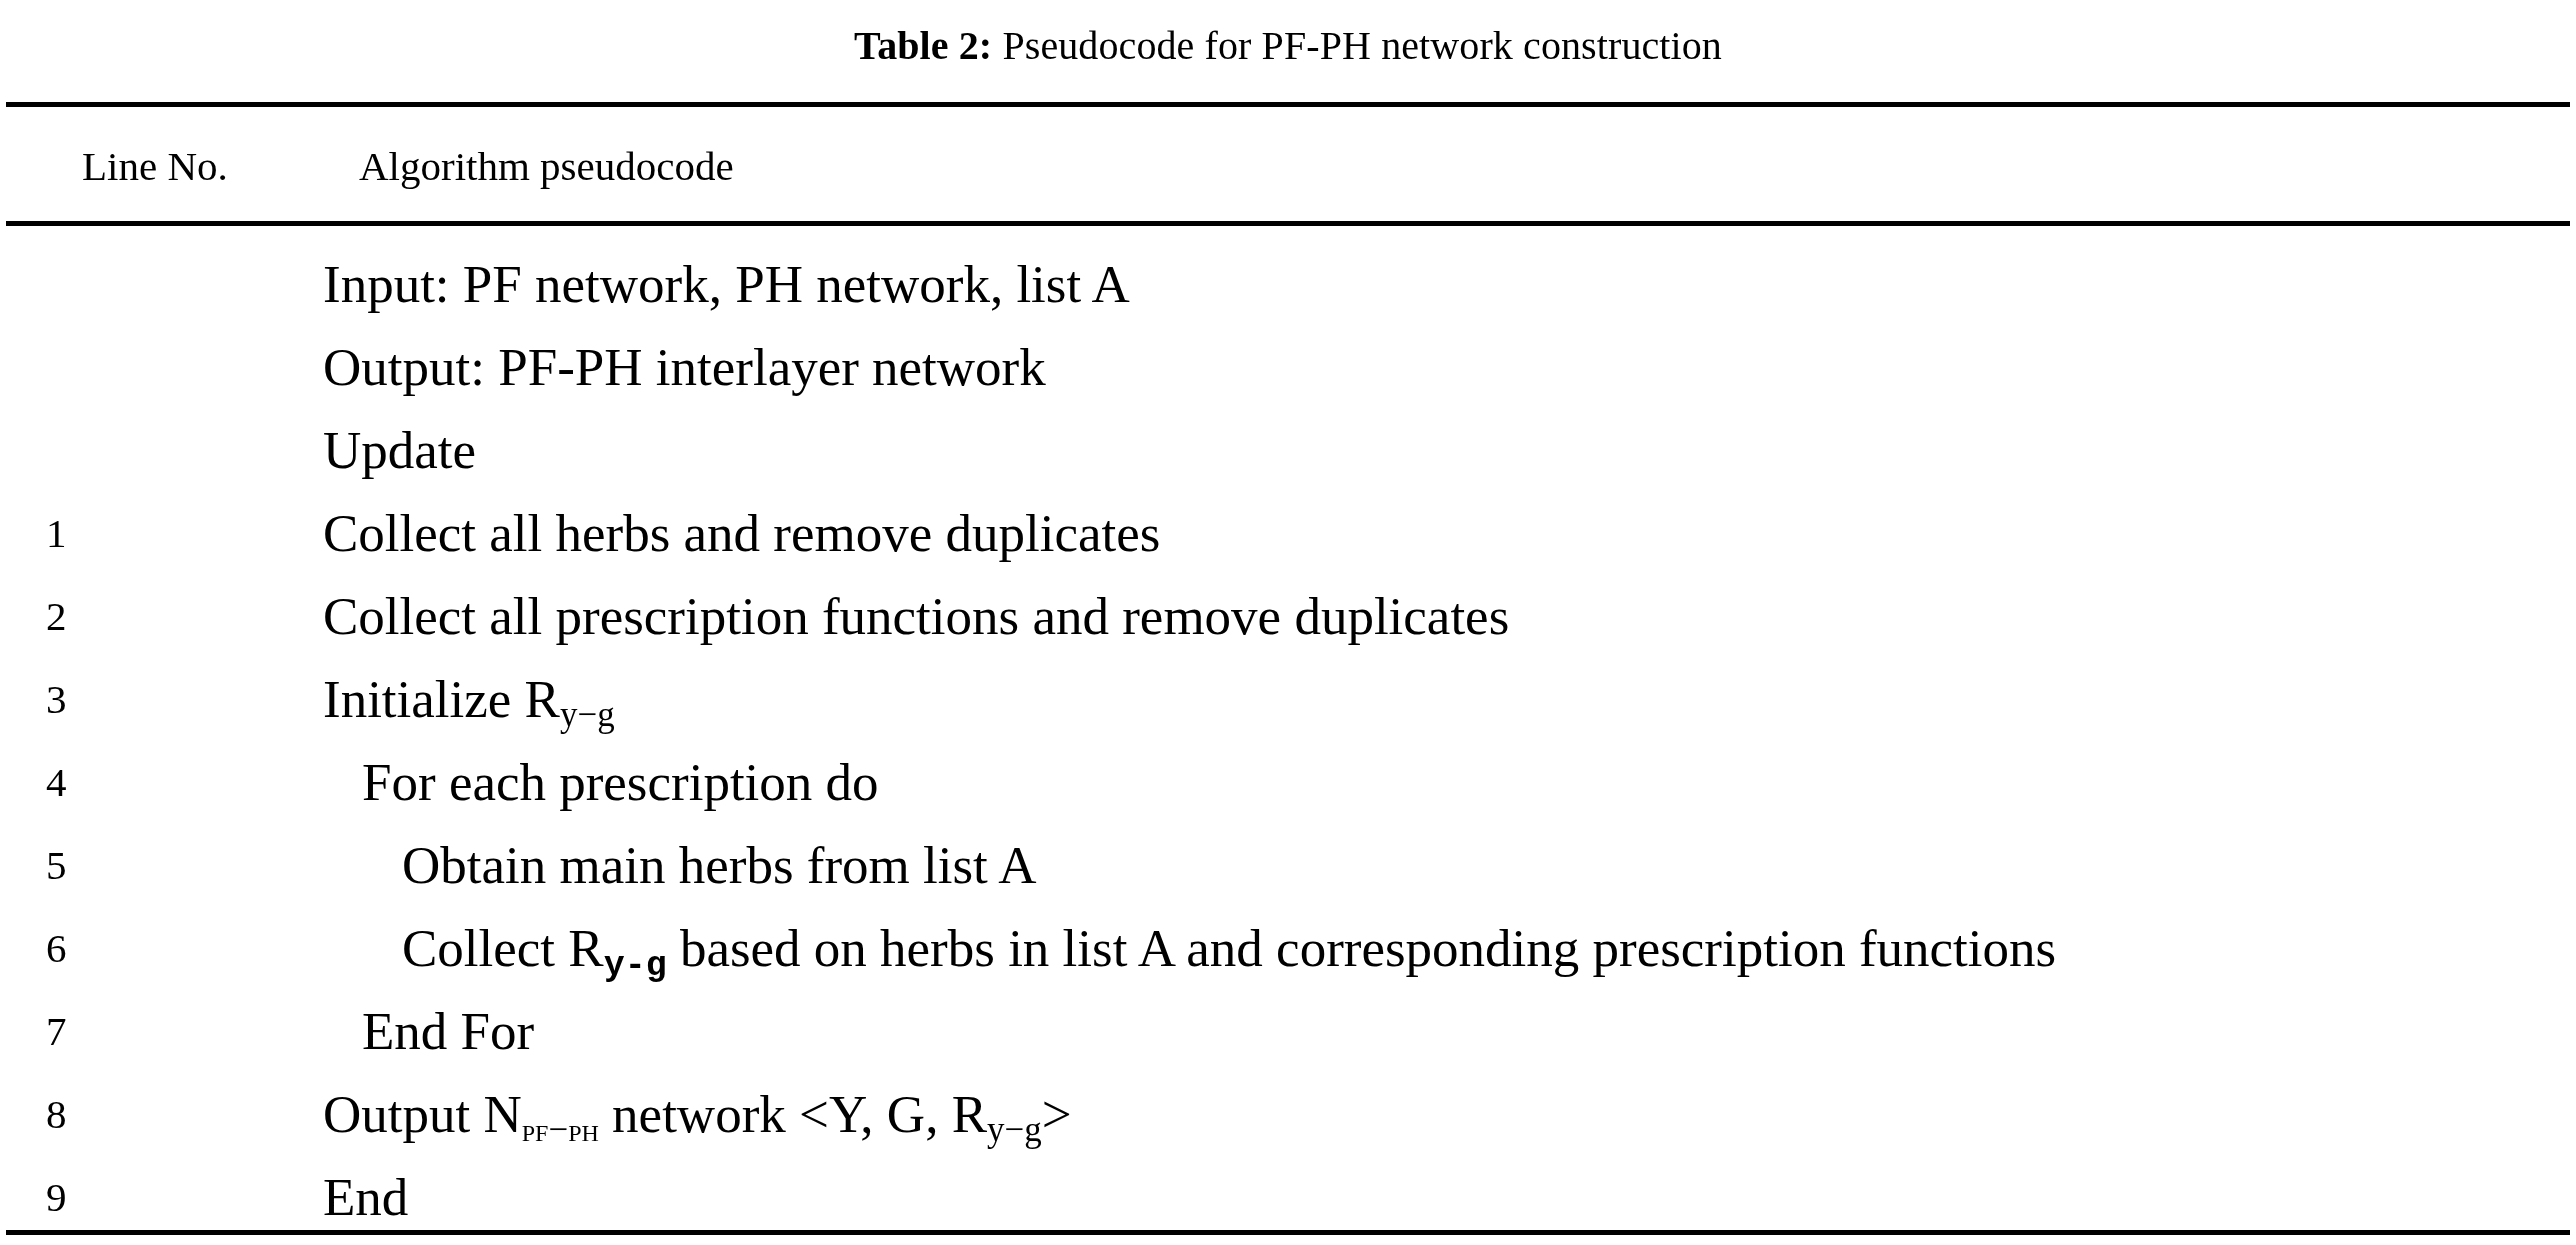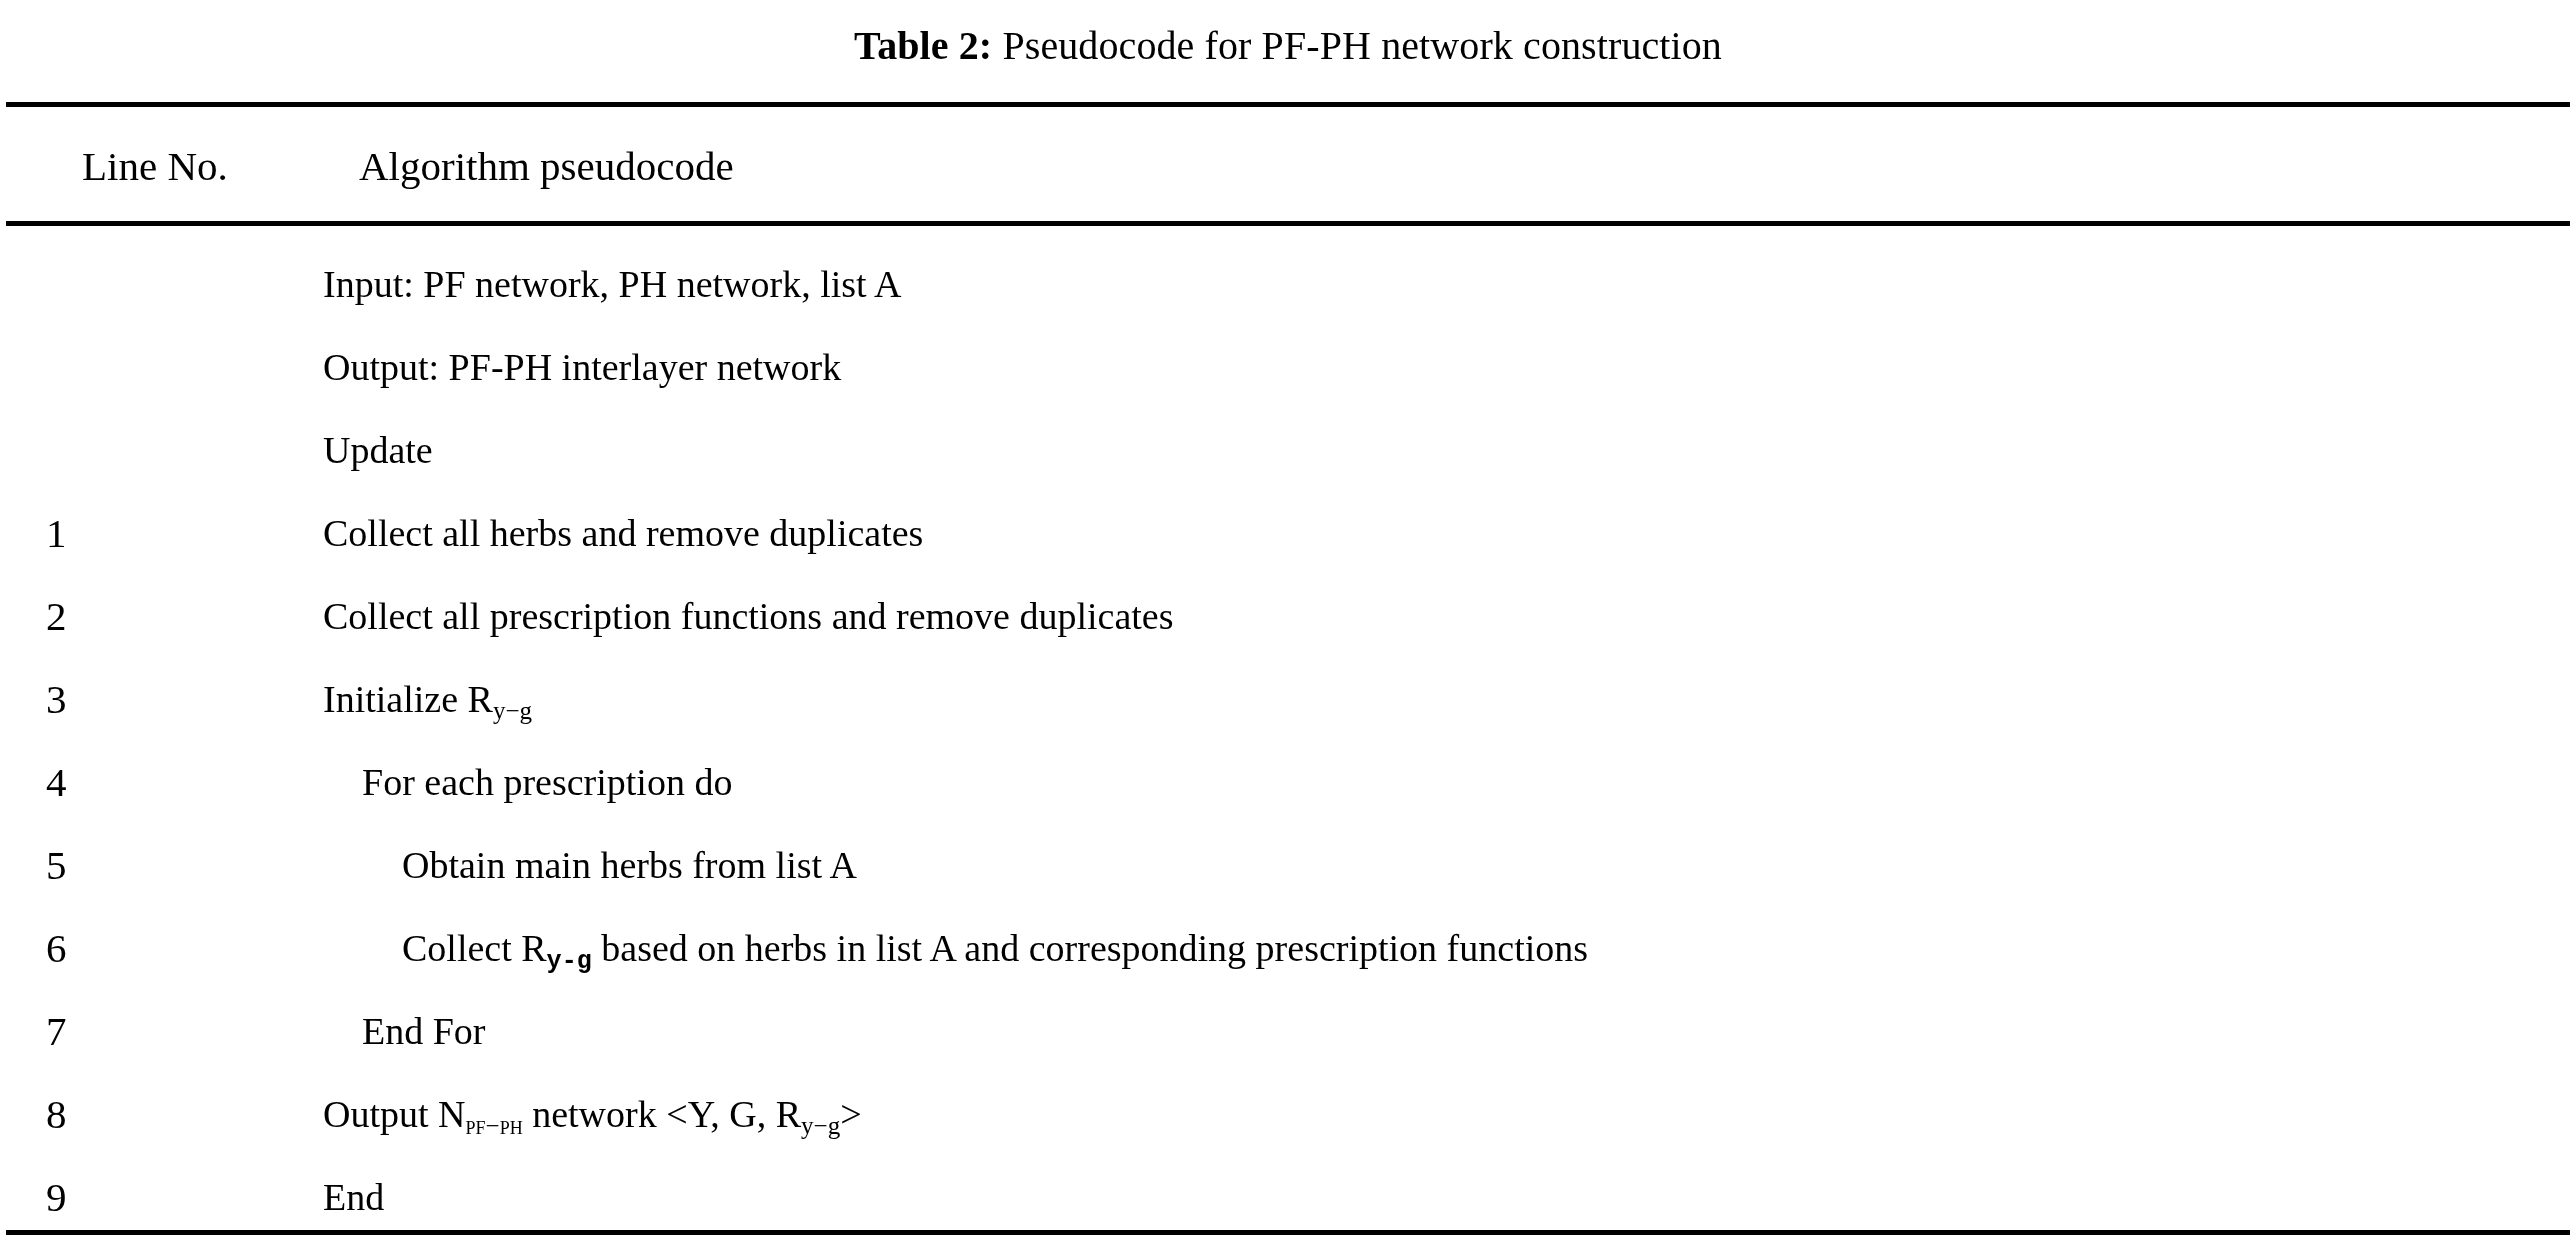--- a/index.html
+++ b/index.html
@@ -92,21 +92,21 @@
     position: absolute;
     left: 46px;
     top: 0;
     font-size: 41px;
     line-height: 75px;
     white-space: nowrap;
   }
   .prow .code {
     position: absolute;
     top: 0;
-    font-size: 38px;
+    font-size: 53px;
     line-height: 75px;
     white-space: nowrap;
   }
   .indent-0 .code { left: 323px; }
   .indent-1 .code { left: 362px; }
   .indent-2 .code { left: 402px; }
 
   sub {
     font-size: 0.66em;
     line-height: 0;

